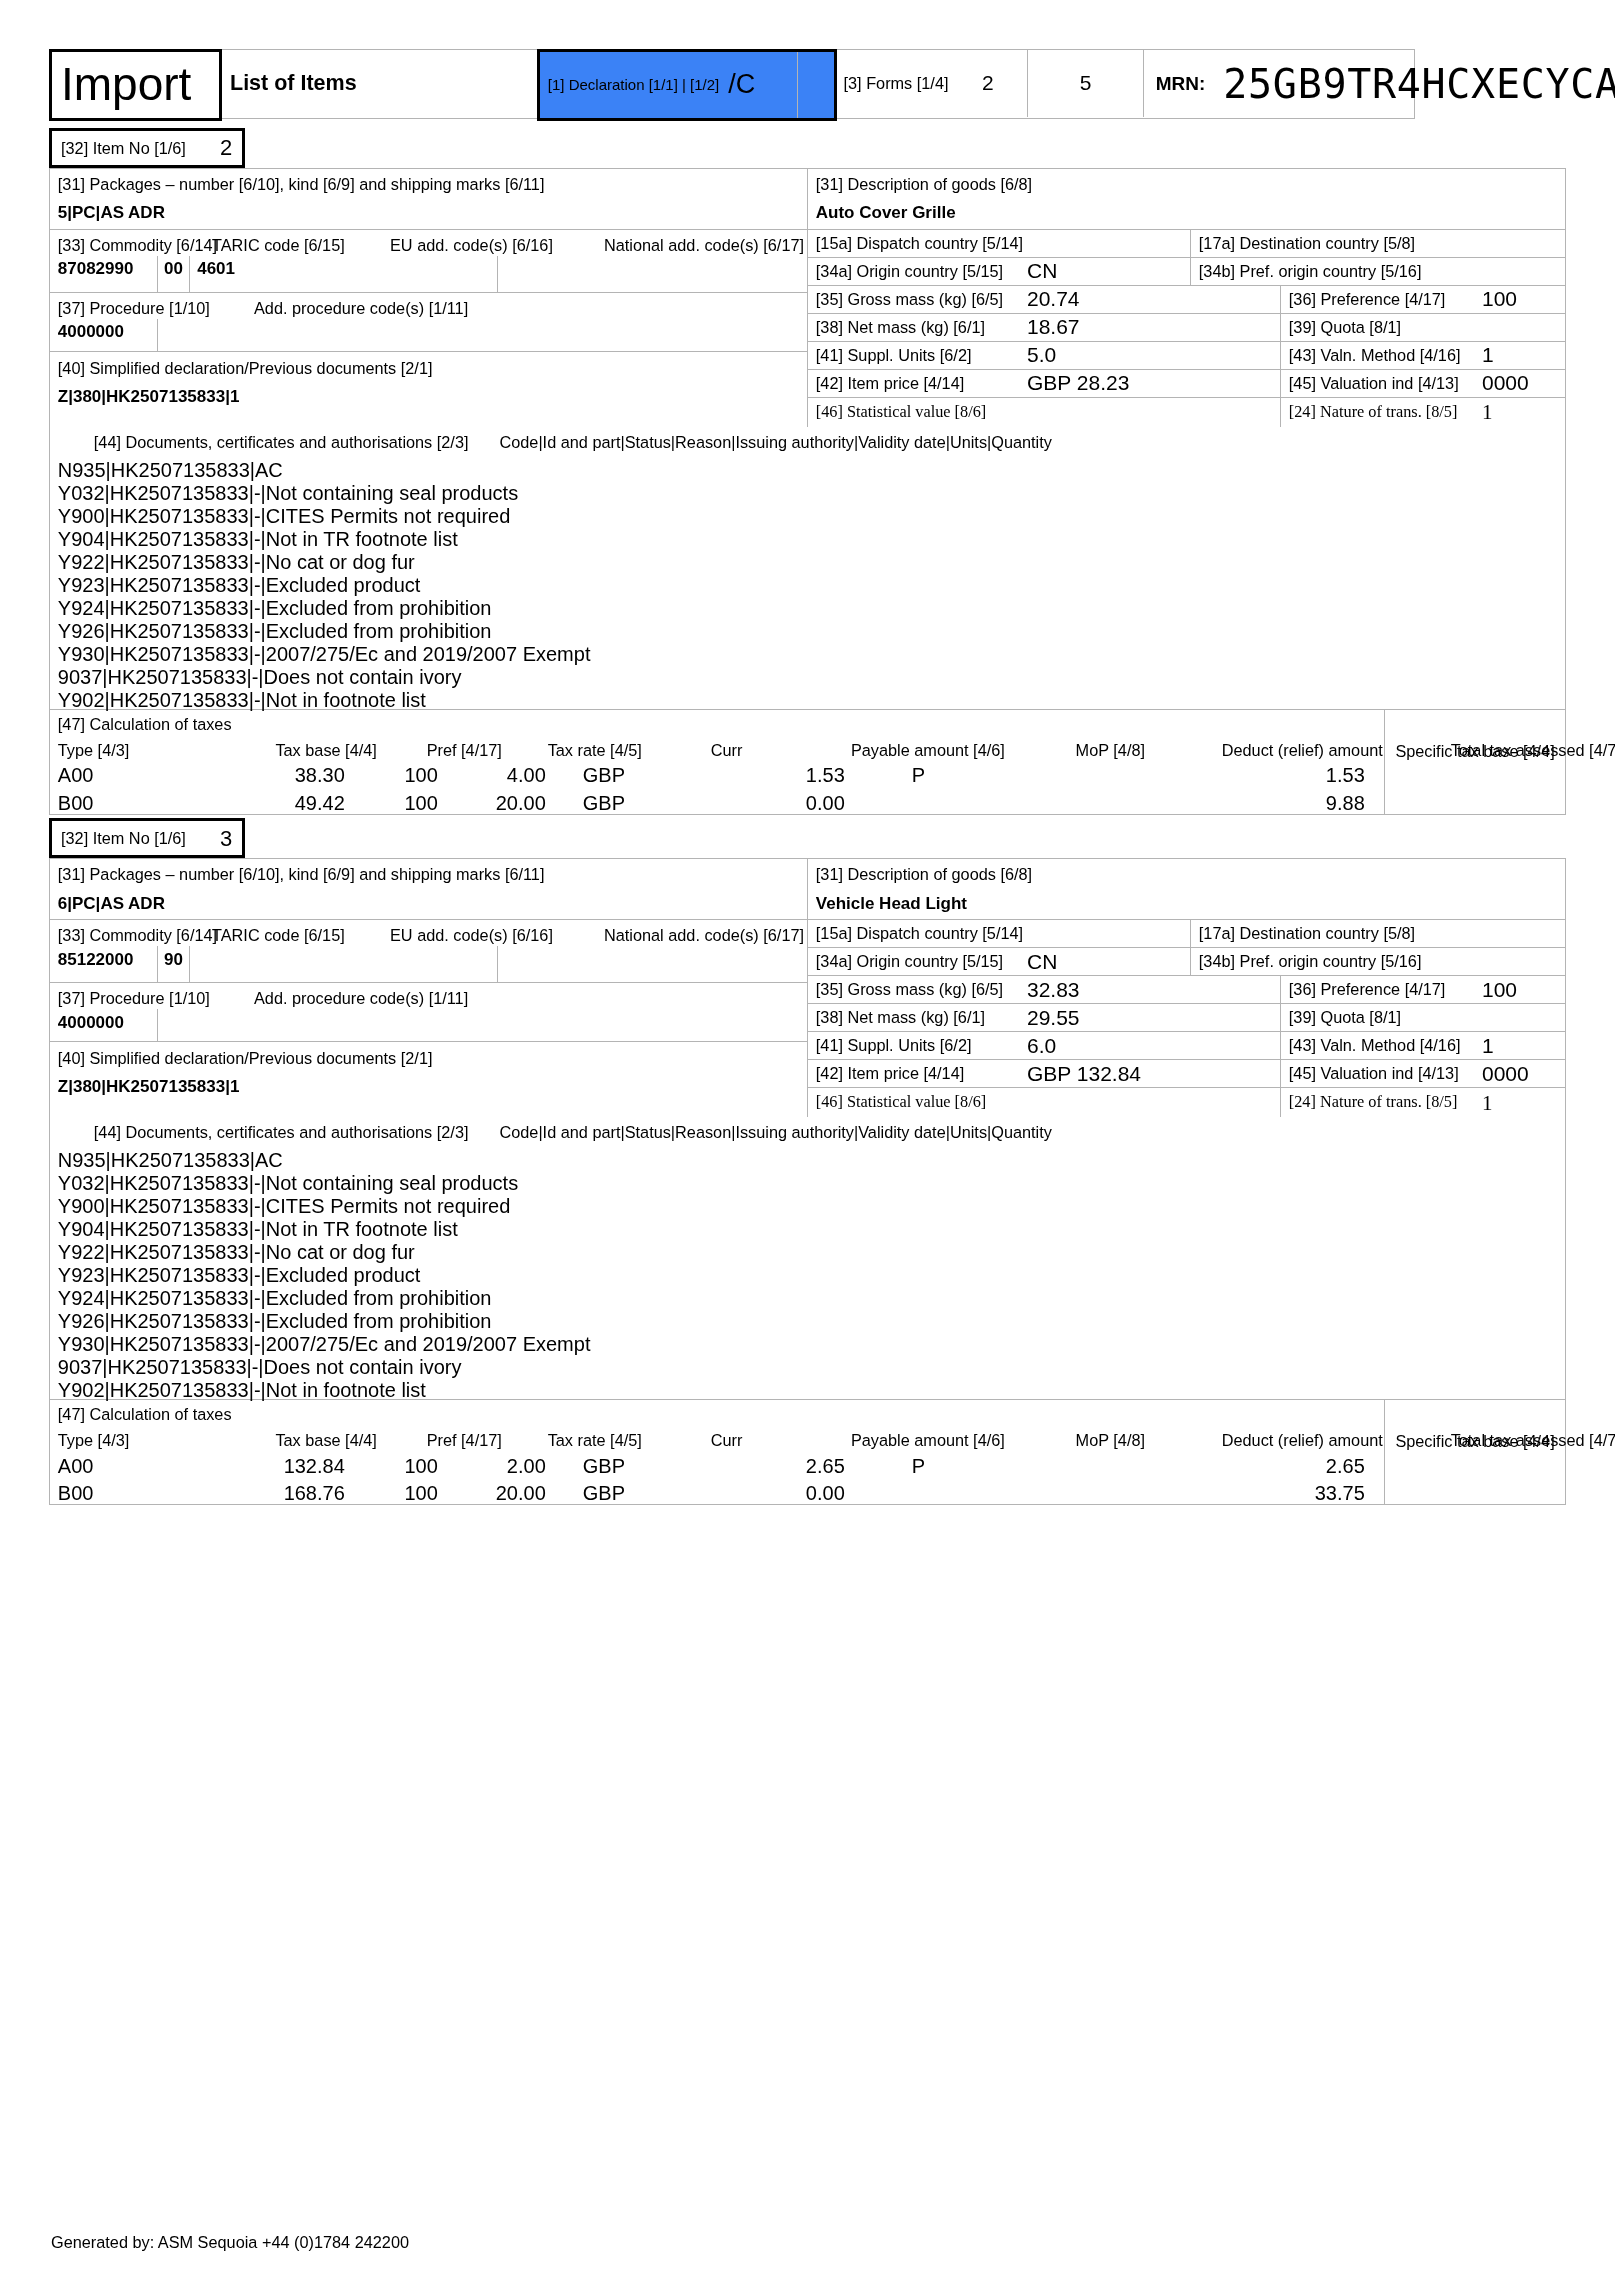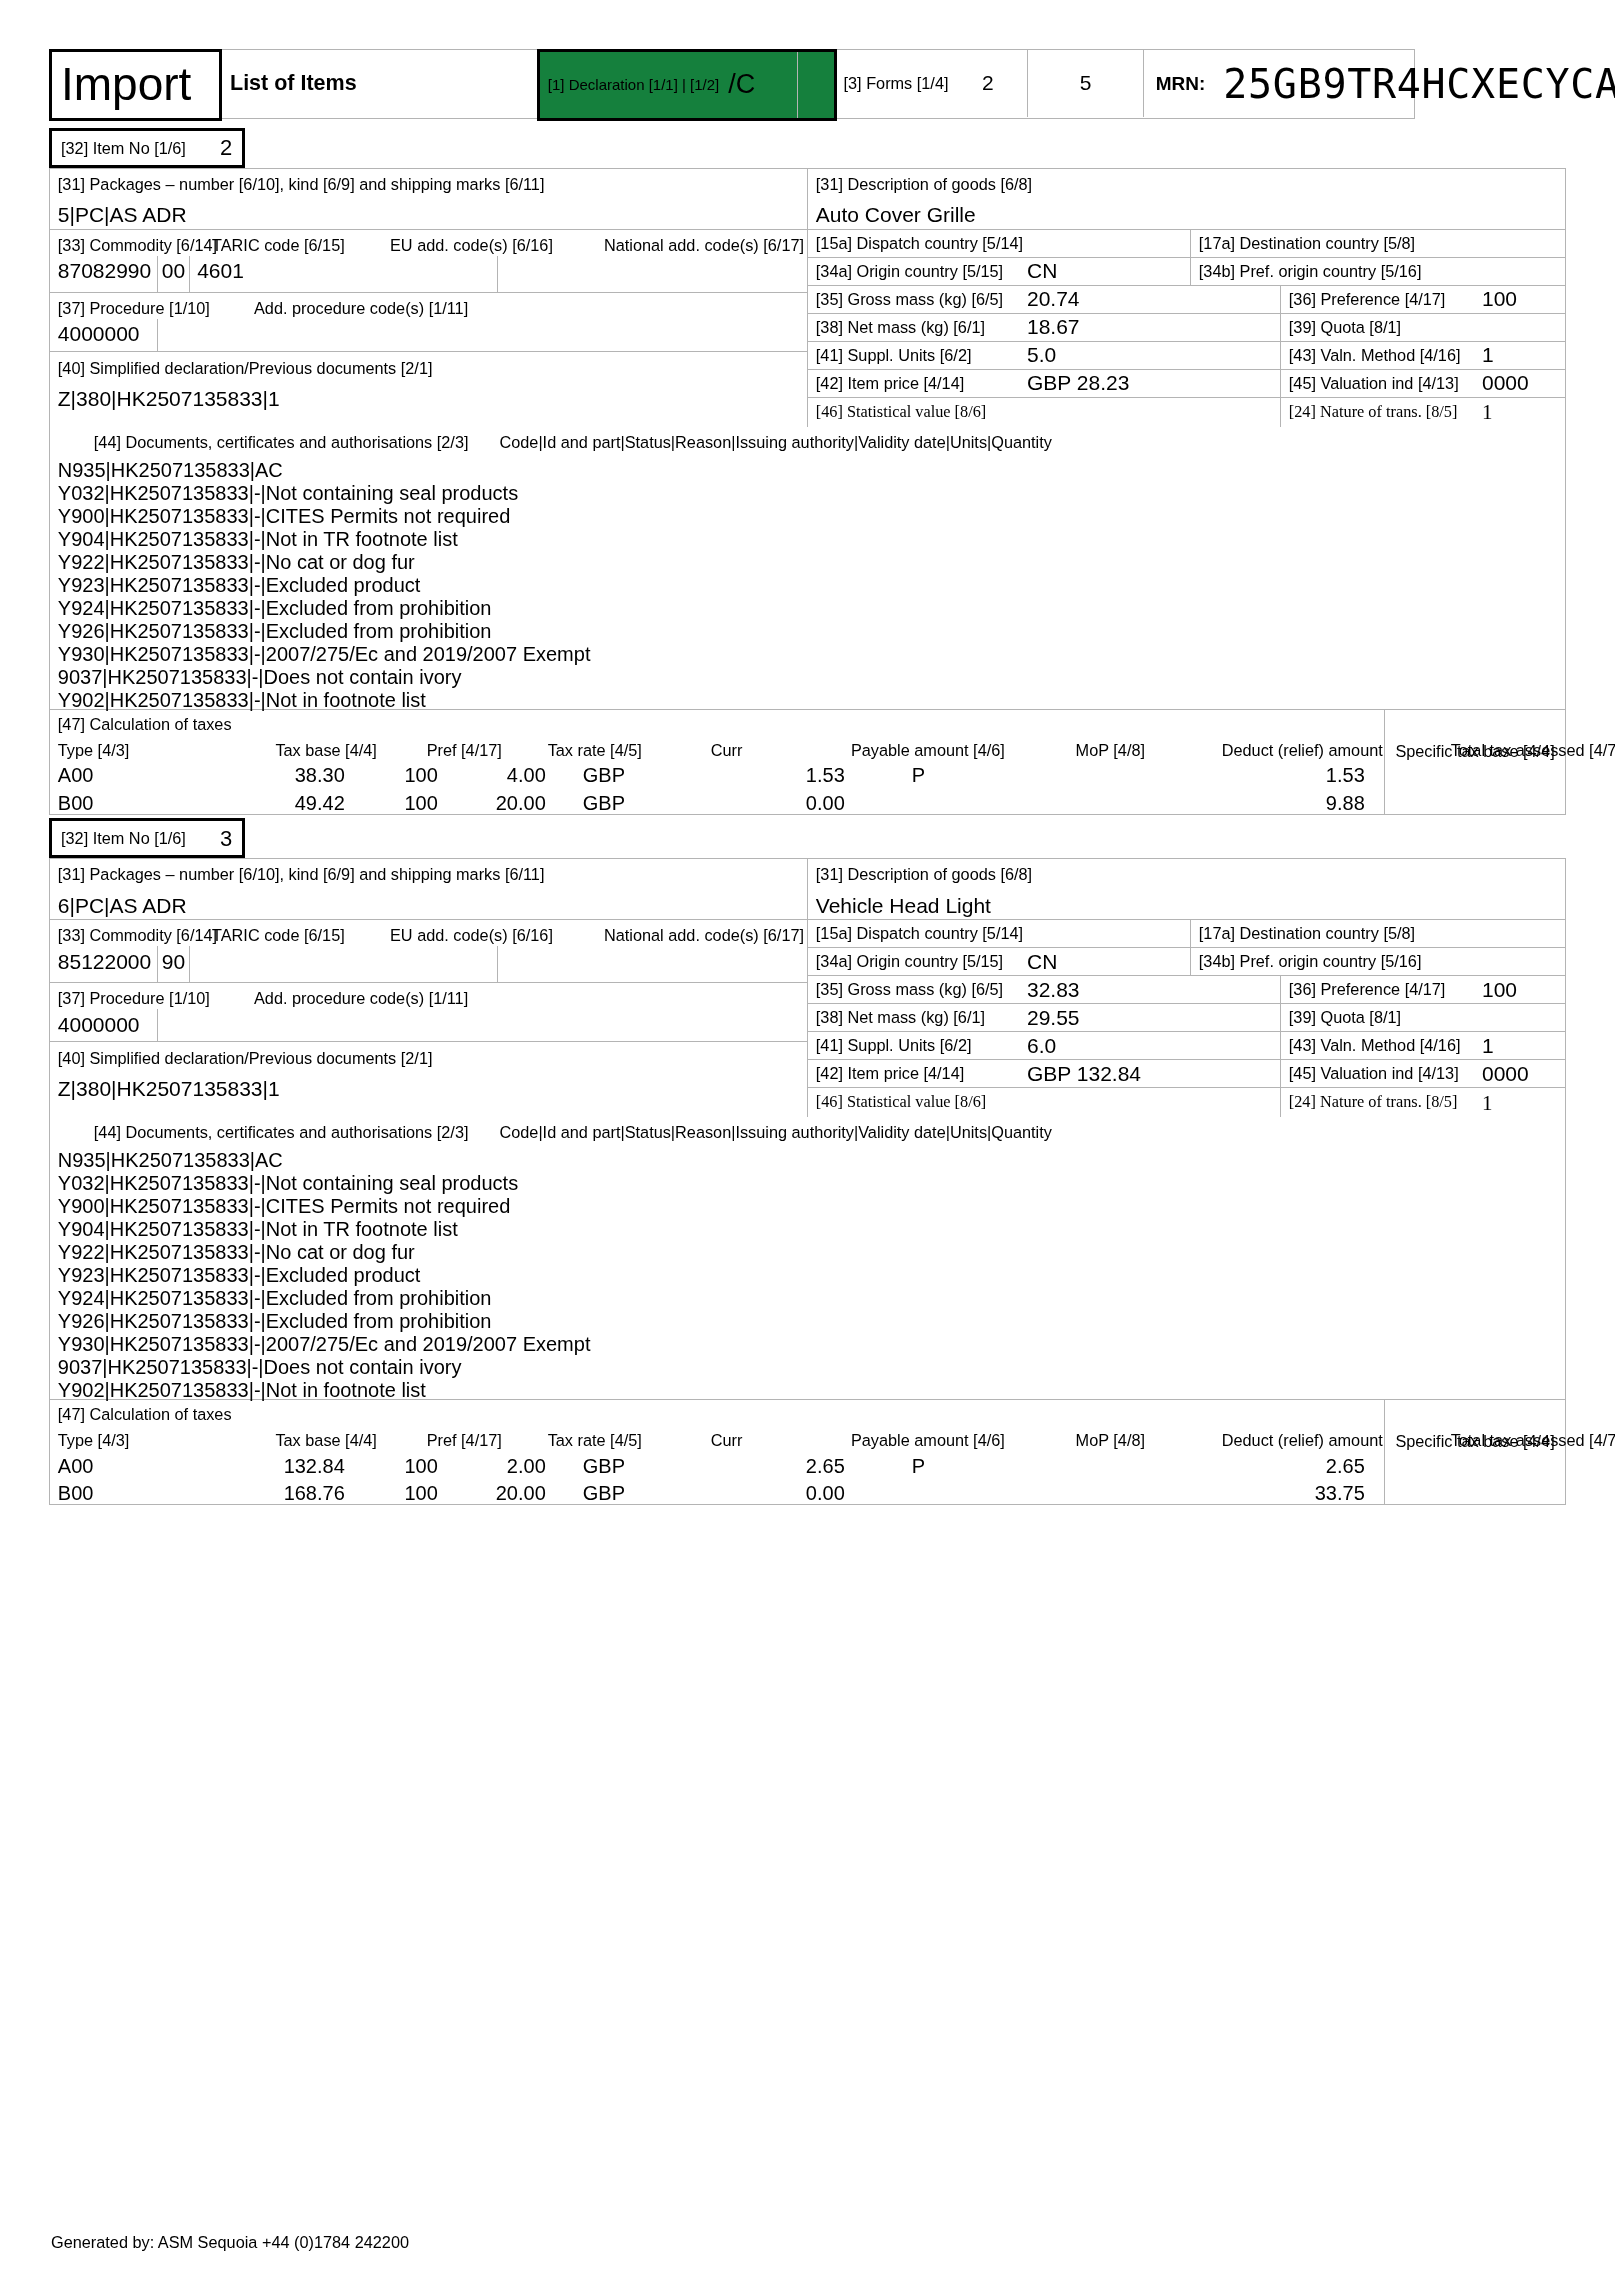--- a/index.html
+++ b/index.html
@@ -19,21 +19,21 @@
     position:absolute; left:0; top:-1.3px; width:173px; height:72px;
     border:3.9px solid var(--ink); background:#fff; display:flex; align-items:center;
     padding-left:9px; font-size:46px;
   }
   .doc-title {
     position:absolute; left:181px; top:0; height:67px; display:flex; align-items:center;
     font-weight:bold; font-size:21.5px;
   }
   .decl-box {
     position:absolute; left:488px; top:-1.3px; width:300px; height:72px;
-    border:3.9px solid var(--ink); background:#15803d; display:flex; align-items:center;
+    border:3.9px solid var(--ink); background:#3b82f6; display:flex; align-items:center;
   }
   .decl-label { font-size:15px; margin-left:7.8px; }
   .decl-value { font-size:27px; margin-left:9px; }
   .decl-div { position:absolute; left:257px; top:0; bottom:0; width:1.3px; background:var(--g); }
   .forms-cell {
     position:absolute; left:788px; top:0; width:190px; height:67px;
     display:flex; align-items:center;
   }
   .forms-label { font-size:16.3px; margin-left:6.5px; }
   .forms-v1 { flex:1; text-align:center; font-size:21px; }
@@ -51,21 +51,21 @@
   #items-host { position:absolute; left:49px; top:128px; width:1517px; }
   .item + .item { margin-top:3.3px; }
   .itemno-box {
     width:196px; height:40px; border:3.3px solid var(--ink); background:#fff;
     display:flex; align-items:center; padding-left:9px;
   }
   .itemno-box .lbl { font-size:16.3px; }
   .itemno-val { font-size:22px; margin-left:34px; }
   .item-body { border:1.3px solid var(--g); background:#fff; }
   .lbl { font-size:16.3px; }
-  .val { font-size:21px; }
+  .val { font-size:17px;font-weight:bold; }
   
   .item-table { display:flex; height:258px; }
   .col-left { width:758px; border-right:1.3px solid var(--g); display:flex; flex-direction:column; }
   .col-right { flex:1; display:flex; flex-direction:column; }
   .c-packages { height:61px; border-bottom:1.3px solid var(--g); padding:5.9px 7.8px 0; }
   .c-packages .val, .c-desc .val { display:block; margin-top:9.8px; }
   .c-commodity { height:63px; border-bottom:1.3px solid var(--g); }
   .lbl-row { position:relative; height:26px; }
   .lbl-row .lbl { position:absolute; top:5.9px; }
   .pos-1 { left:7.8px; } .pos-2 { left:162px; } .pos-3 { left:340px; } .pos-4 { left:554px; }

